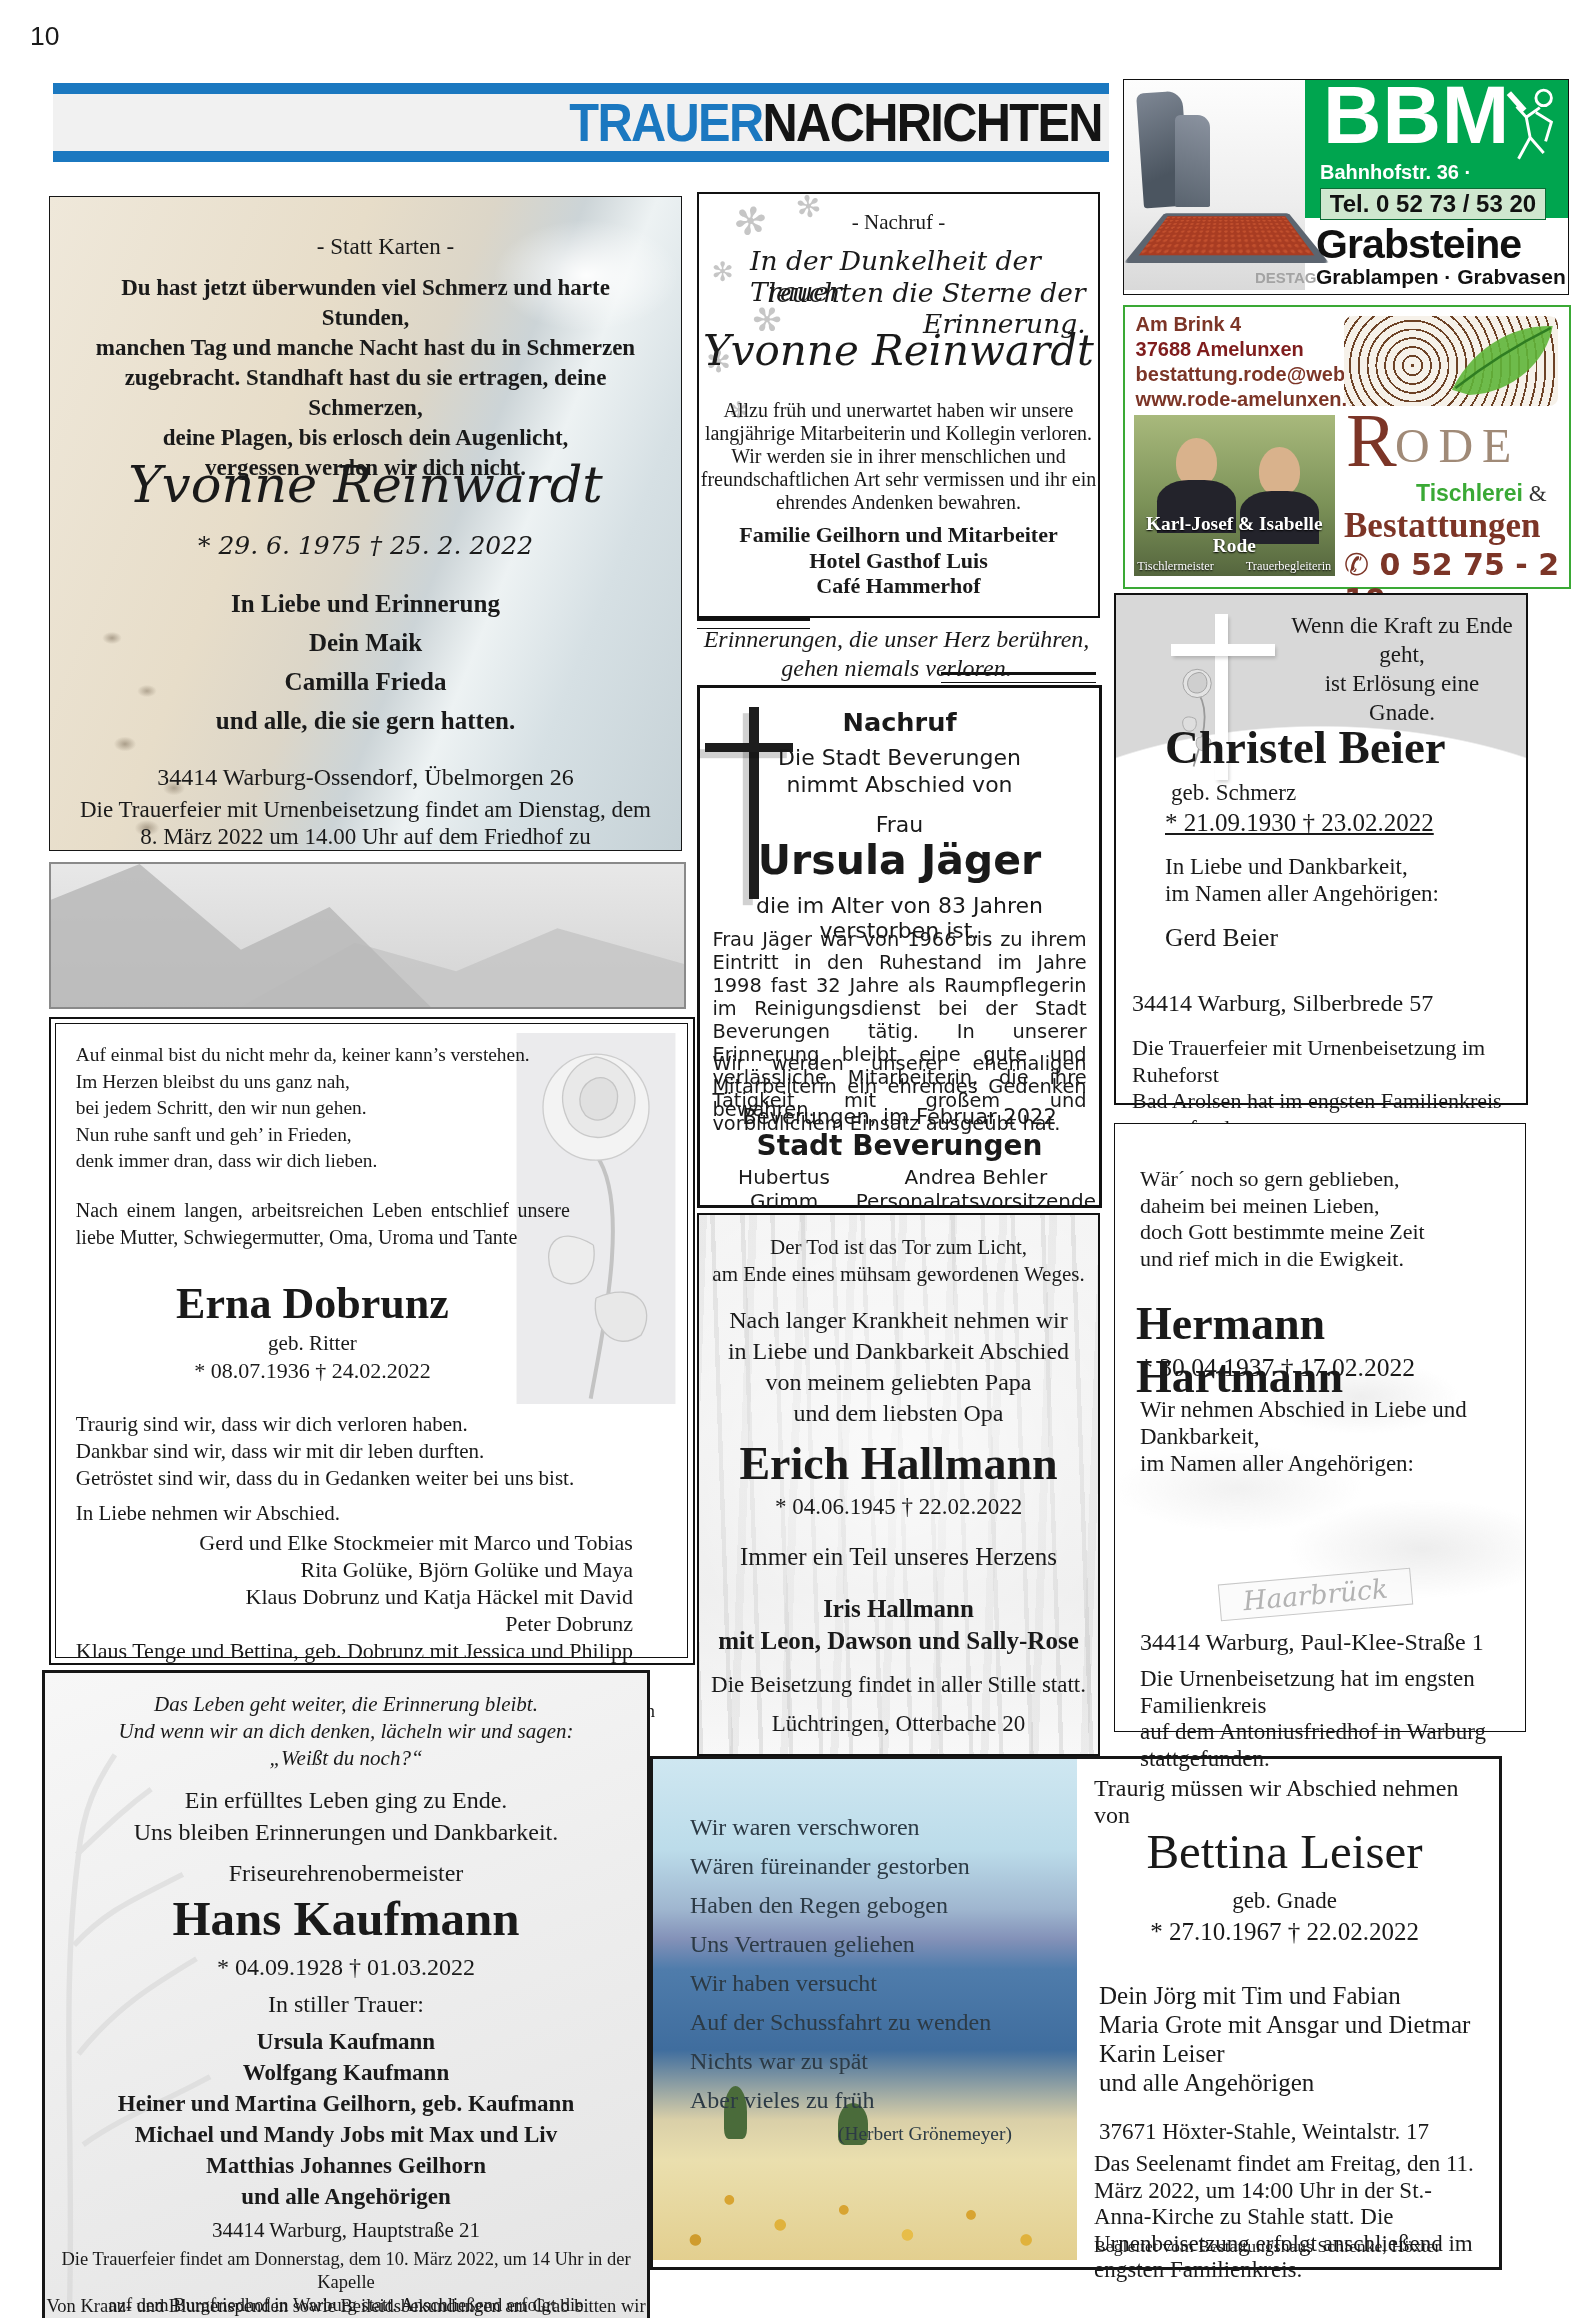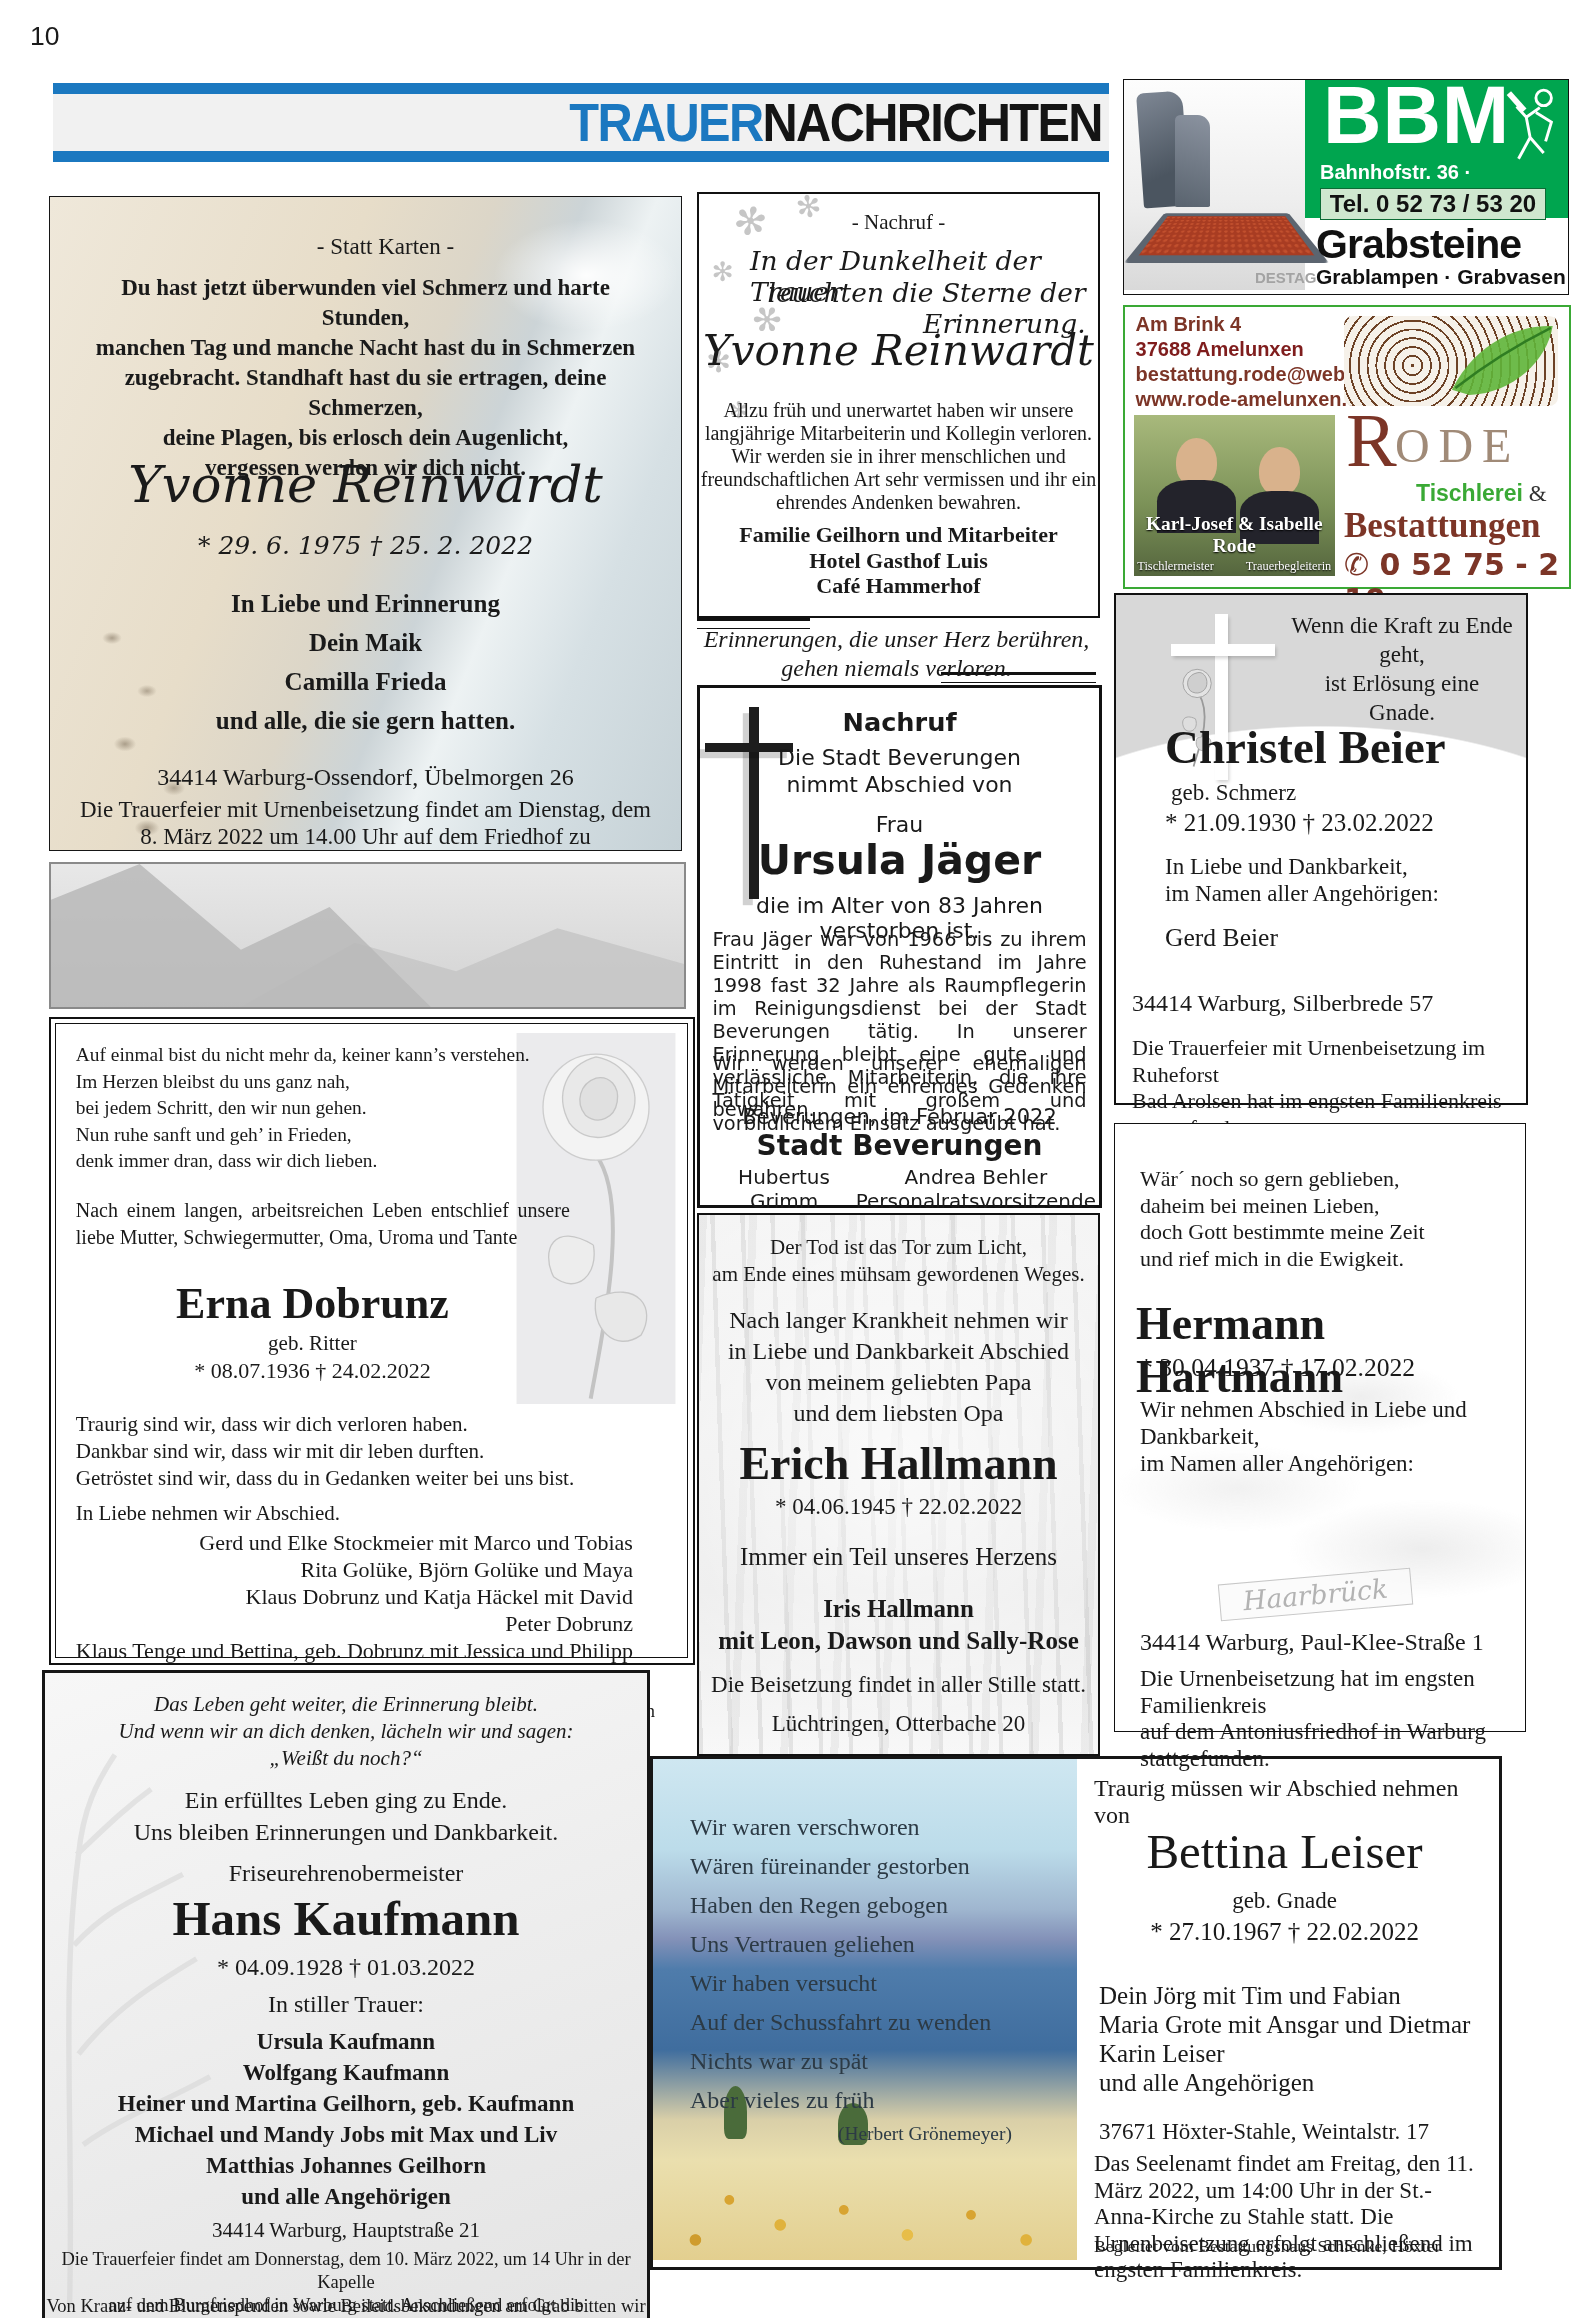--- a/index.html
+++ b/index.html
@@ -380,21 +380,21 @@
         <circle cx="34" cy="22" r="16" fill="#e3e3e3" stroke="#9d9d9d"></circle>
         <path d="M34 10 C 24 12 20 22 26 30 C 33 36 44 32 45 23 C 46 14 40 8 34 10" fill="#cfcfcf" stroke="#9d9d9d"></path>
         <path d="M32 62 C 20 56 14 64 20 74 C 28 80 36 72 32 62" fill="#dedede" stroke="#a5a5a5"></path>
         <path d="M34 84 C 48 78 54 88 46 96 C 38 102 30 94 34 84" fill="#d8d8d8" stroke="#a5a5a5"></path>
       </svg>
     </div>
     <div class="t c serif pre" style="left:173px;width:226px;top:16px;font-size:23px;line-height:29px;">Wenn die Kraft zu Ende geht,
 ist Erlösung eine Gnade.</div>
     <div class="t serif b" style="left:49px;top:125px;font-size:47px;">Christel Beier</div>
     <div class="t serif" style="left:55px;top:185px;font-size:23px;">geb. Schmerz</div>
-    <div class="t serif" style="left:49px;top:214px;font-size:25px;">* 21.09.1930  † 23.02.2022</div>
+    <div class="t serif" style="left:49px;top:214px;font-size:25px;text-decoration:underline;">* 21.09.1930  † 23.02.2022</div>
     <div class="t serif pre" style="left:49px;top:258px;font-size:23px;line-height:27px;">In Liebe und Dankbarkeit,
 im Namen aller Angehörigen:</div>
     <div class="t serif" style="left:49px;top:328px;font-size:25.6px;">Gerd Beier</div>
     <div class="t serif" style="left:16px;top:395px;font-size:24px;">34414 Warburg, Silberbrede 57</div>
     <div class="t serif pre" style="left:16px;top:440px;font-size:22px;line-height:26.5px;">Die Trauerfeier mit Urnenbeisetzung im Ruheforst
 Bad Arolsen hat im engsten Familienkreis stattgefunden.</div>
   </div>
 
   <div class="abs" id="hartmann" style="background:#fff;">
     <div class="sketch"></div>

